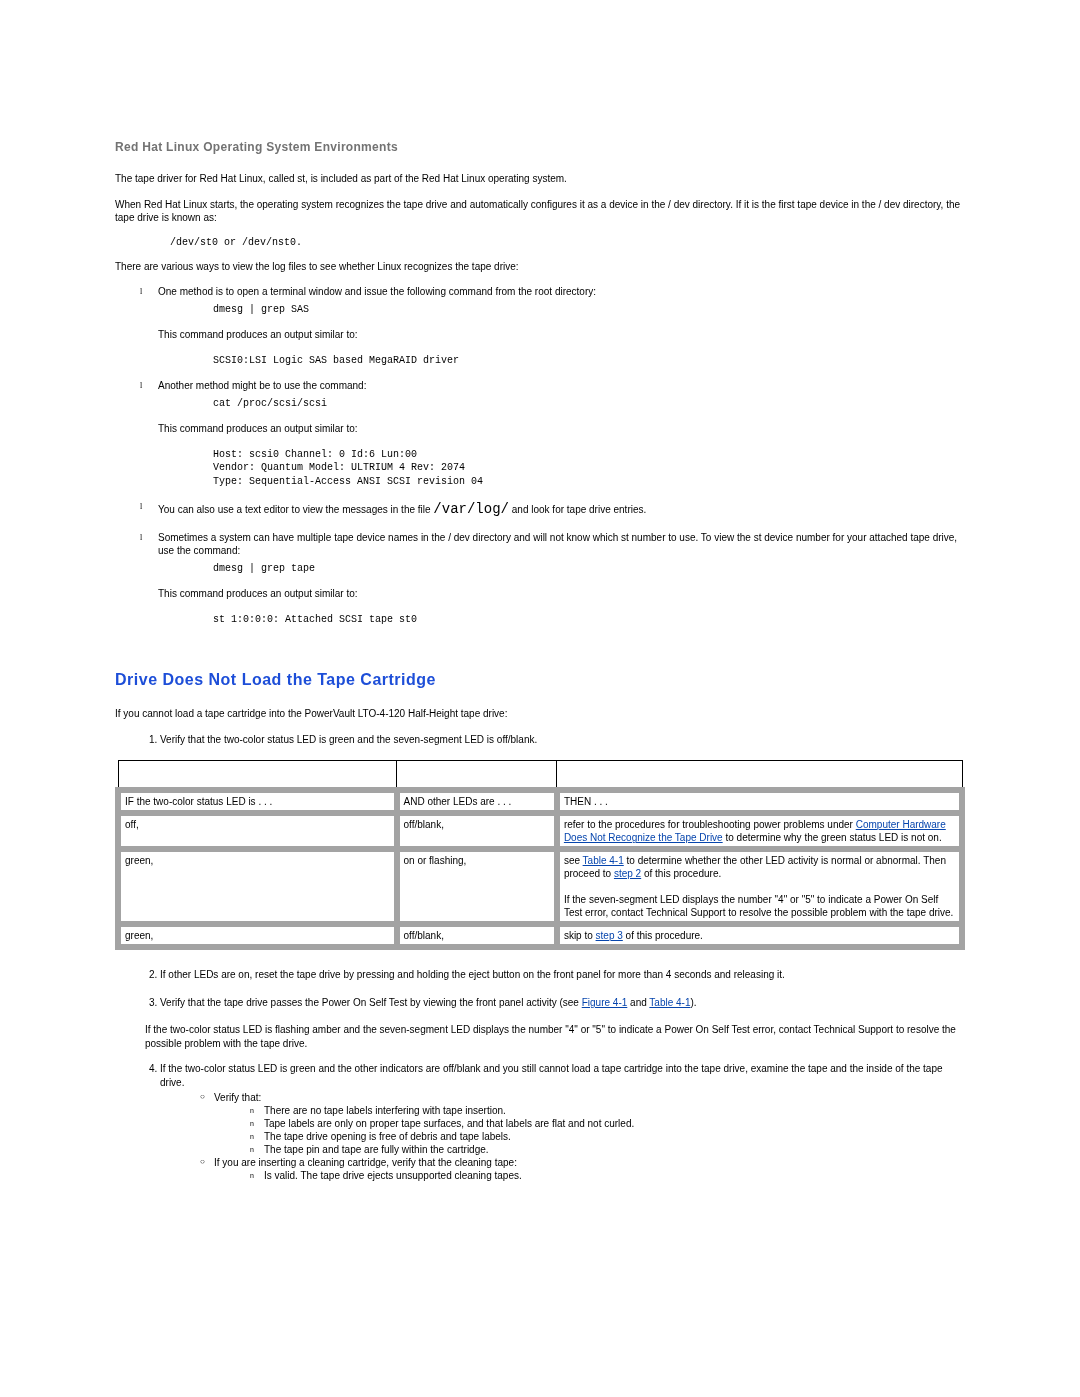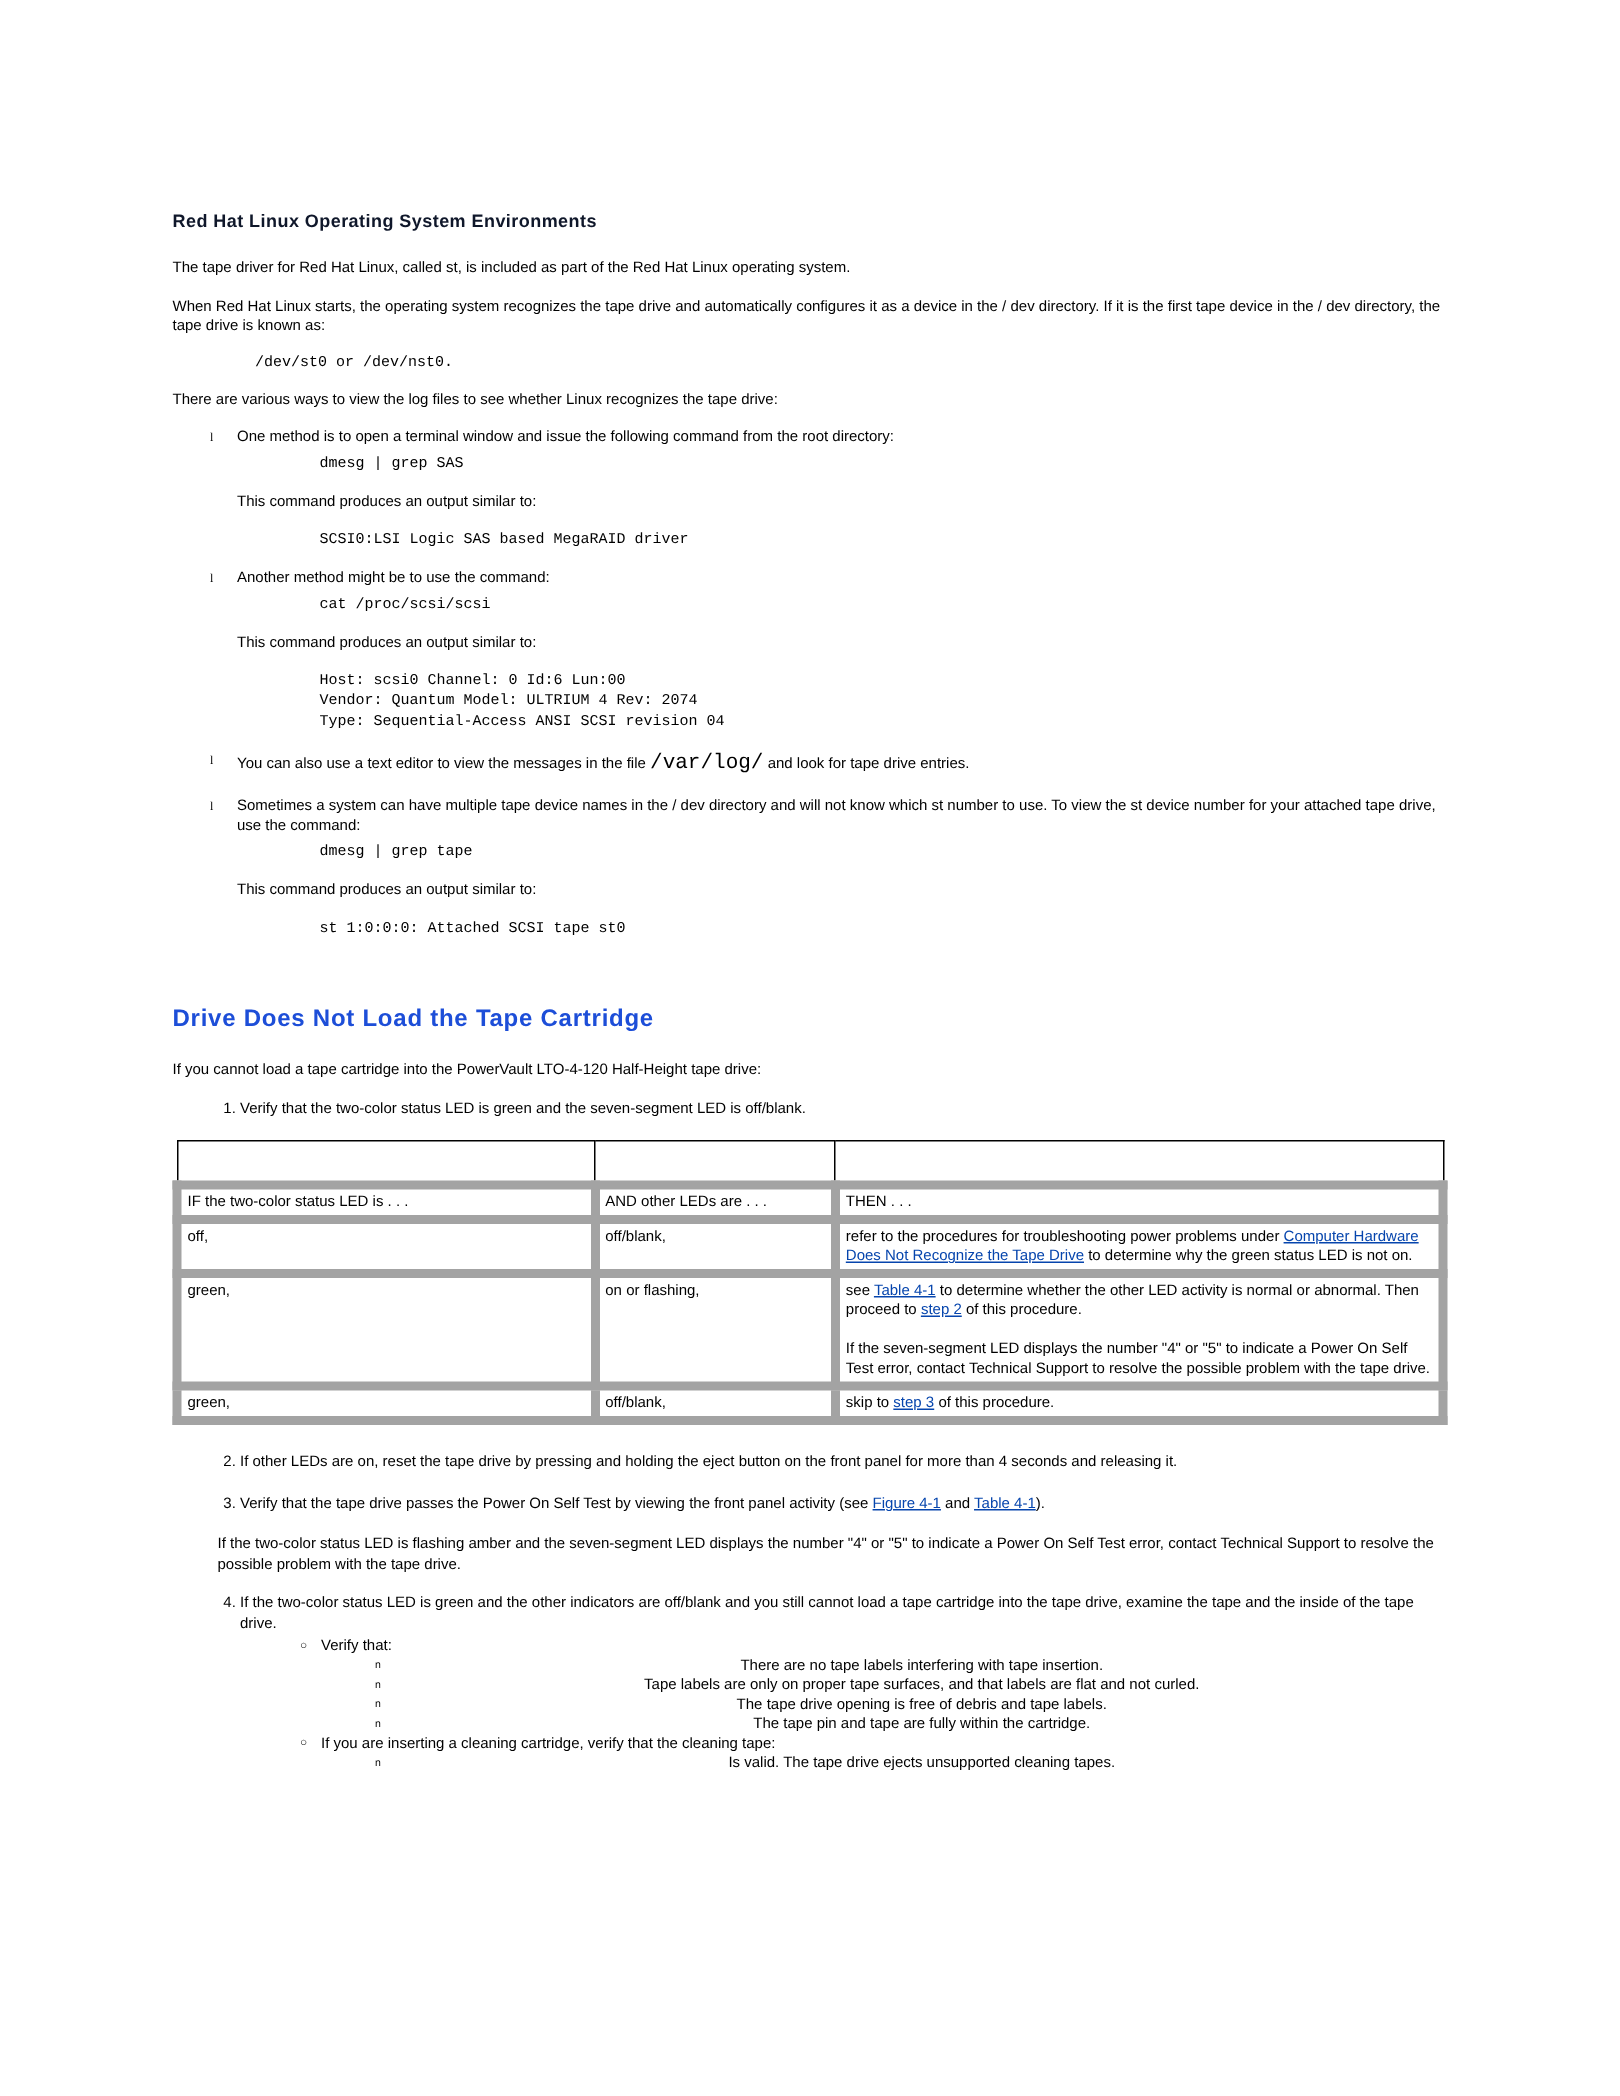--- a/index.html
+++ b/index.html
@@ -6,21 +6,21 @@
     font-family: Verdana, Arial, sans-serif;
     font-size: 10px;
     color: #000;
     background: #fff;
     margin: 0;
     padding: 140px 115px 60px 115px;
     width: 1080px;
     box-sizing: border-box;
   }
   h3.section-red {
-    color: #0f172a;
+    color: #737373;
     font-size: 12px;
     font-weight: bold;
     letter-spacing: 0.3px;
     margin: 0 0 18px 0;
   }
   h2.section-blue {
     color: #1d4ed8;
     font-size: 16px;
     font-weight: bold;
     letter-spacing: 0.5px;
@@ -81,21 +81,20 @@
     height: 22px;
   }
   a.link {
     color: #0645ad;
     text-decoration: underline;
   }
   .sub-sub-list {
     list-style: none;
     padding-left: 36px;
     margin: 0;
-    text-align: center;
   }
   .sub-sub-list > li { position: relative; padding-left: 14px; line-height: 1.3; }
   .sub-sub-list > li::before {
     content: "n";
     font-size: 7px;
     position: absolute; left: 0; top: 2px;
   }
   .circle-list {
     list-style: none;
     padding-left: 40px;

